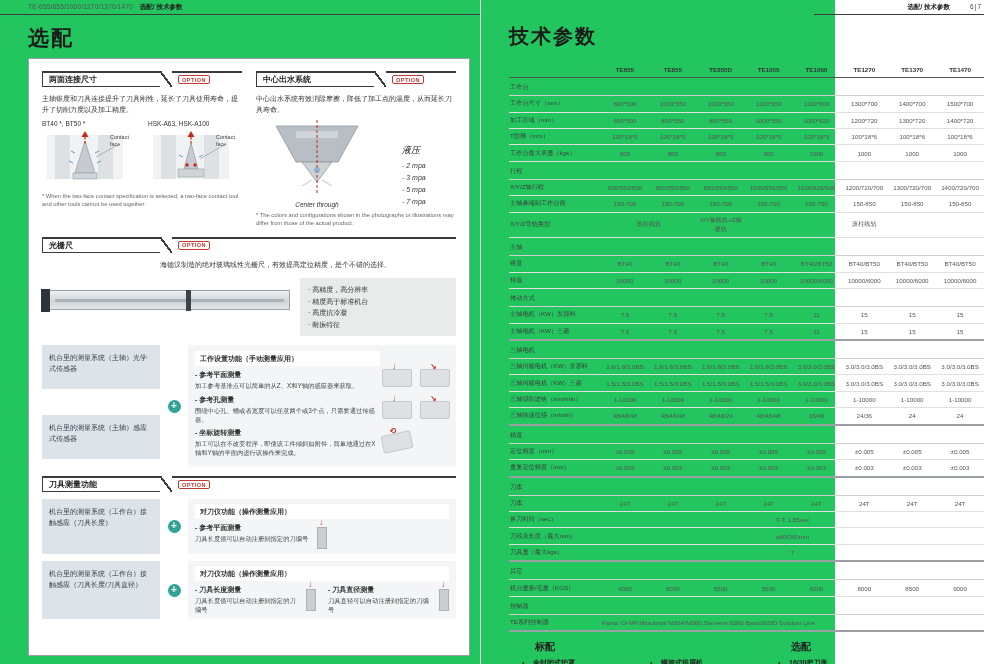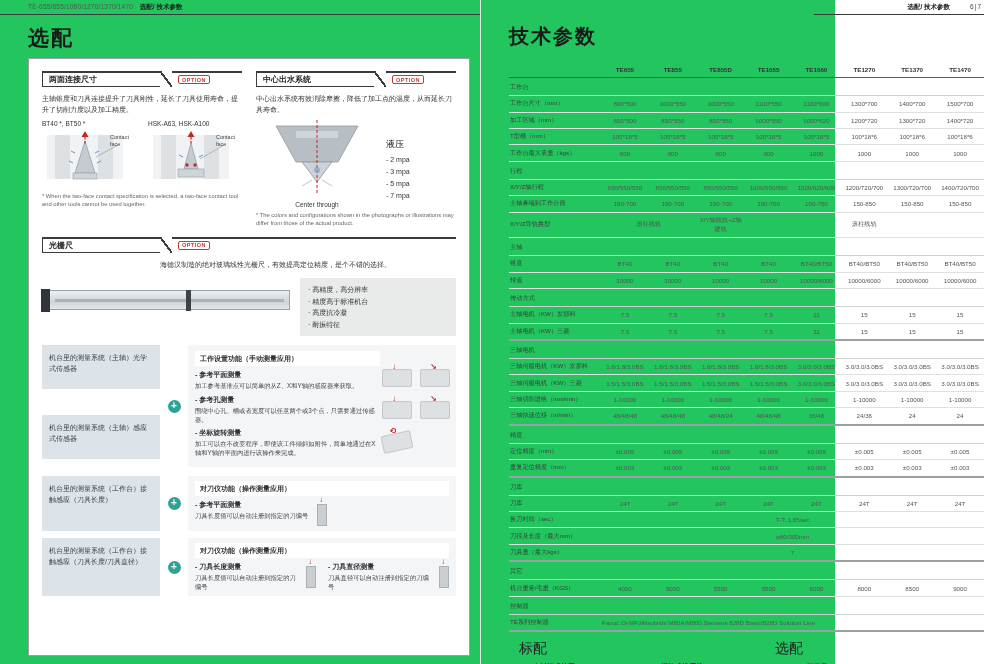--- a/index.html
+++ b/index.html
@@ -26,21 +26,21 @@
 
 .b1{display:flex;gap:14px;}
 .bcol{flex:1;min-width:0;}
 .desc{font-size:7px;line-height:1.5;color:#333;margin-bottom:5px;}
 .diag-row{display:flex;gap:12px;margin:2px 0 3px;}
 .diag{position:relative;flex:1;}
 .dlabel{font-size:6.5px;color:#333;margin-bottom:2px;}
 .cf{position:absolute;right:-2px;top:14px;font-size:5.5px;color:#444;width:28px;line-height:1.25;}
 .fnote{font-size:5.8px;color:#666;line-height:1.45;margin-top:3px;}
 
-.ct-row{display:flex;gap:8px;align-items:center;margin:2px 0 3px;}
+.ct-row{display:flex;gap:24px;align-items:flex-end;margin:2px 0 3px;font-style:italic;}
 .ct-fig{text-align:center;flex:0 0 122px;}
 .ct-cap{font-size:6.5px;color:#333;margin-top:1px;}
 .hyd{margin-top:12px;}
 .hyd-t{font-size:9px;color:#222;margin-bottom:3px;}
 .hyd ul{list-style:none;font-size:7px;color:#333;line-height:1.7;}
 
 .b2{margin-top:9px;}
 .b2 .desc{padding-left:118px;}
 .scale-row{display:flex;gap:10px;align-items:flex-start;margin-top:8px;}
 .scalebar{position:relative;width:248px;height:20px;margin-top:12px;
@@ -88,21 +88,21 @@
 table.spec{width:100%;border-collapse:collapse;table-layout:fixed;}
 .spec th{font-size:6.2px;color:#333;font-weight:bold;padding:4px 1px;border-bottom:1.5px solid #555;text-align:center;overflow:hidden;}
 .spec th:first-child{width:92px;}
 .spec td{font-size:6.2px;color:#555;padding:3.2px 1px;border-bottom:1px solid #e0e0e0;text-align:center;overflow:hidden;}
 .spec td.lab{text-align:left;color:#3d3d3d;}
 .spec td.sec{text-align:left;color:#3d3d3d;padding-top:5px;border-bottom:1px solid #cfcfcf;}
 .spec tr.heavy td{border-bottom:2.5px solid #9aa0a4;}
 .spec td.left{text-align:left;}
 
 .lists{display:flex;margin-top:8px;}
-.lst-t{font-size:14px;font-weight:normal;color:#222;margin-bottom:3px;}
+.lst-t{font-size:10px;font-weight:bold;color:#222;margin-bottom:3px;margin-left:16px;}
 .lst ul{list-style:none;}
 .lst li{font-size:7px;font-weight:bold;color:#222;line-height:1.8;padding-left:14px;position:relative;}
 .lst li::before{content:"•";position:absolute;left:3px;color:#333;}
 .std{flex:0 0 56%;padding-left:10px;}
 .lst-cols{display:flex;}
 .lst-cols ul{flex:1;}
 .opt{flex:1;}
 </style>
 </head>
 <body>
@@ -269,20 +269,27 @@
                 </div>
               <div class="chip tilt">
                   <span class="arr">⟲</span>
                 </div>
             </div>
           </div>
         </div>
       </div>
 
       <div class="b4">
+        <div class="sec-head">
+          <div class="sec-tab">刀具测量功能</div>
+          <div class="sec-slash"></div>
+          <div class="sec-rest">
+            <span class="opt-badge">OPTION</span>
+          </div>
+        </div>
 
         <div class="trow">
           <div class="gbox">机台里的测量系统（工作台）接触感应（刀具长度）</div>
           <div class="plus-col">
             <span class="plus">+</span>
           </div>
           <div class="tright">
             <div class="func-bar">对刀仪功能（操作测量应用）</div>
             <div class="titems">
               <div class="titem">

